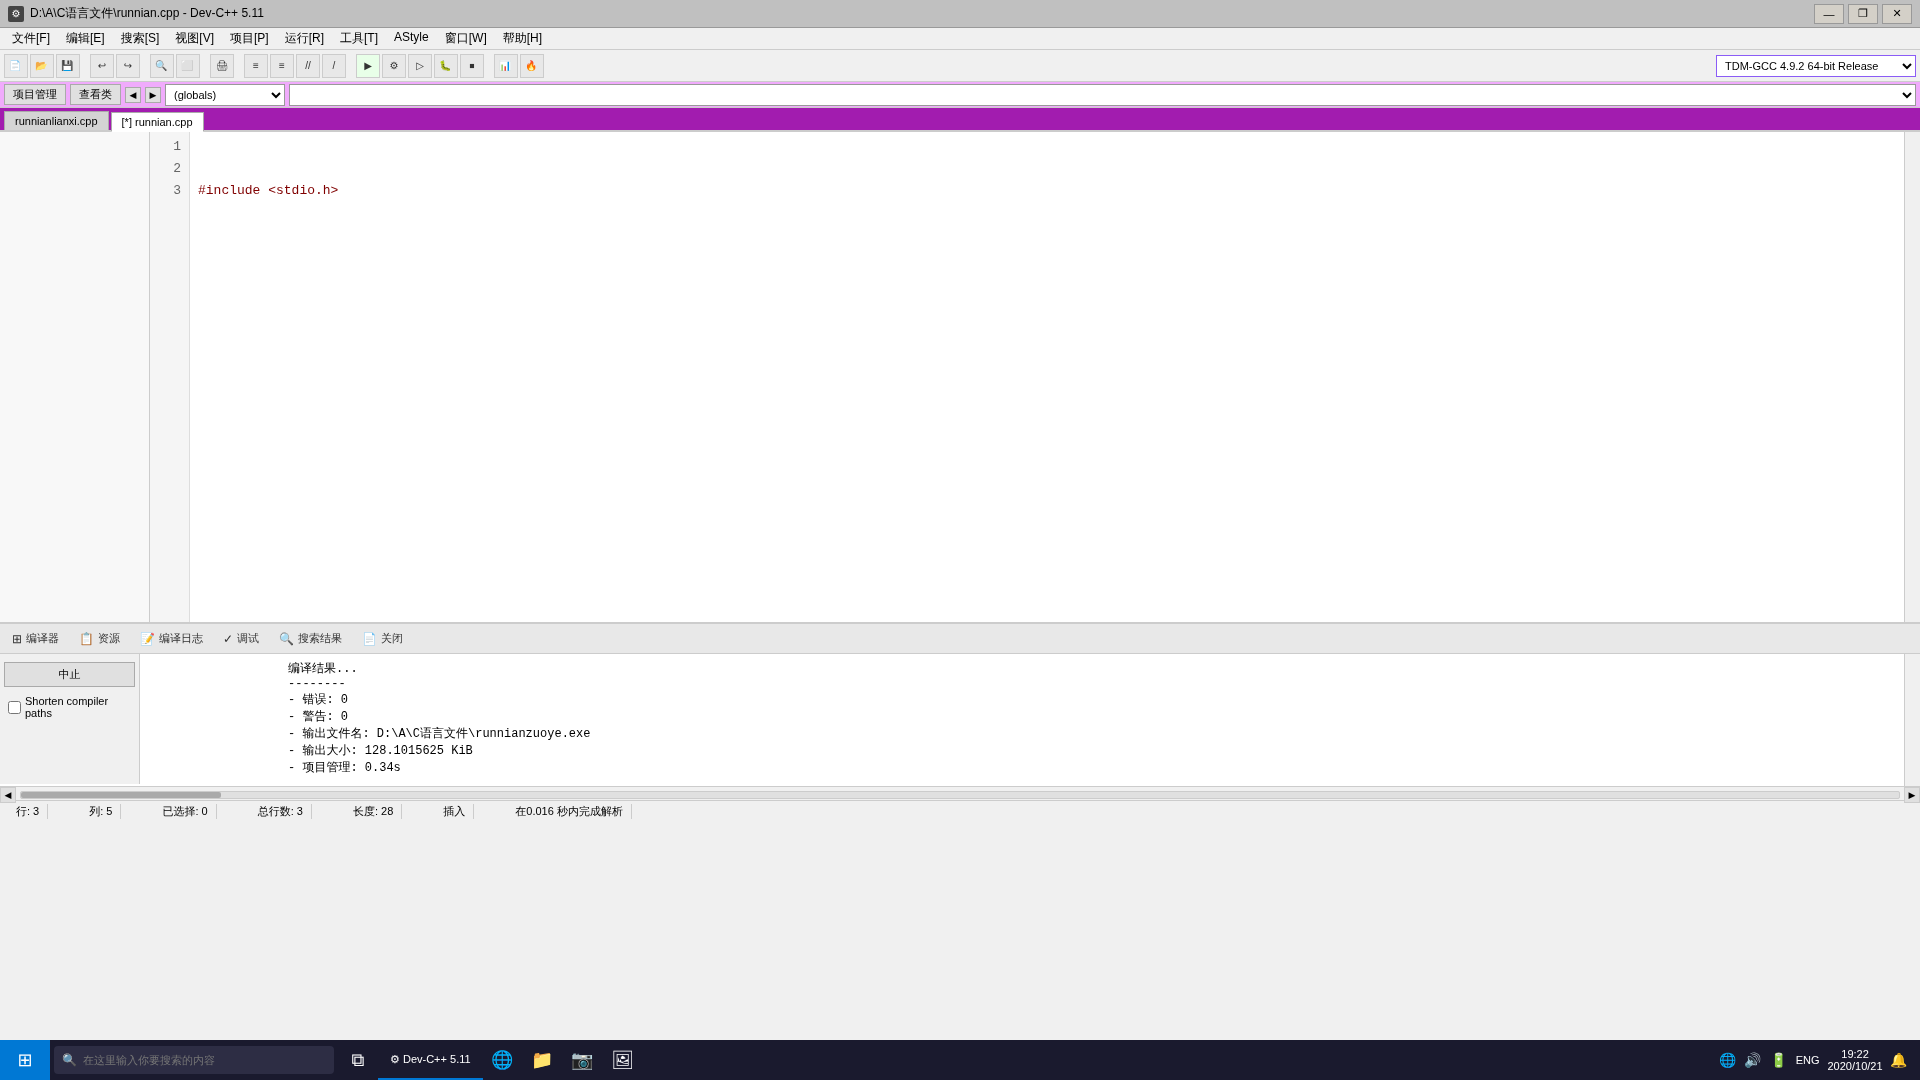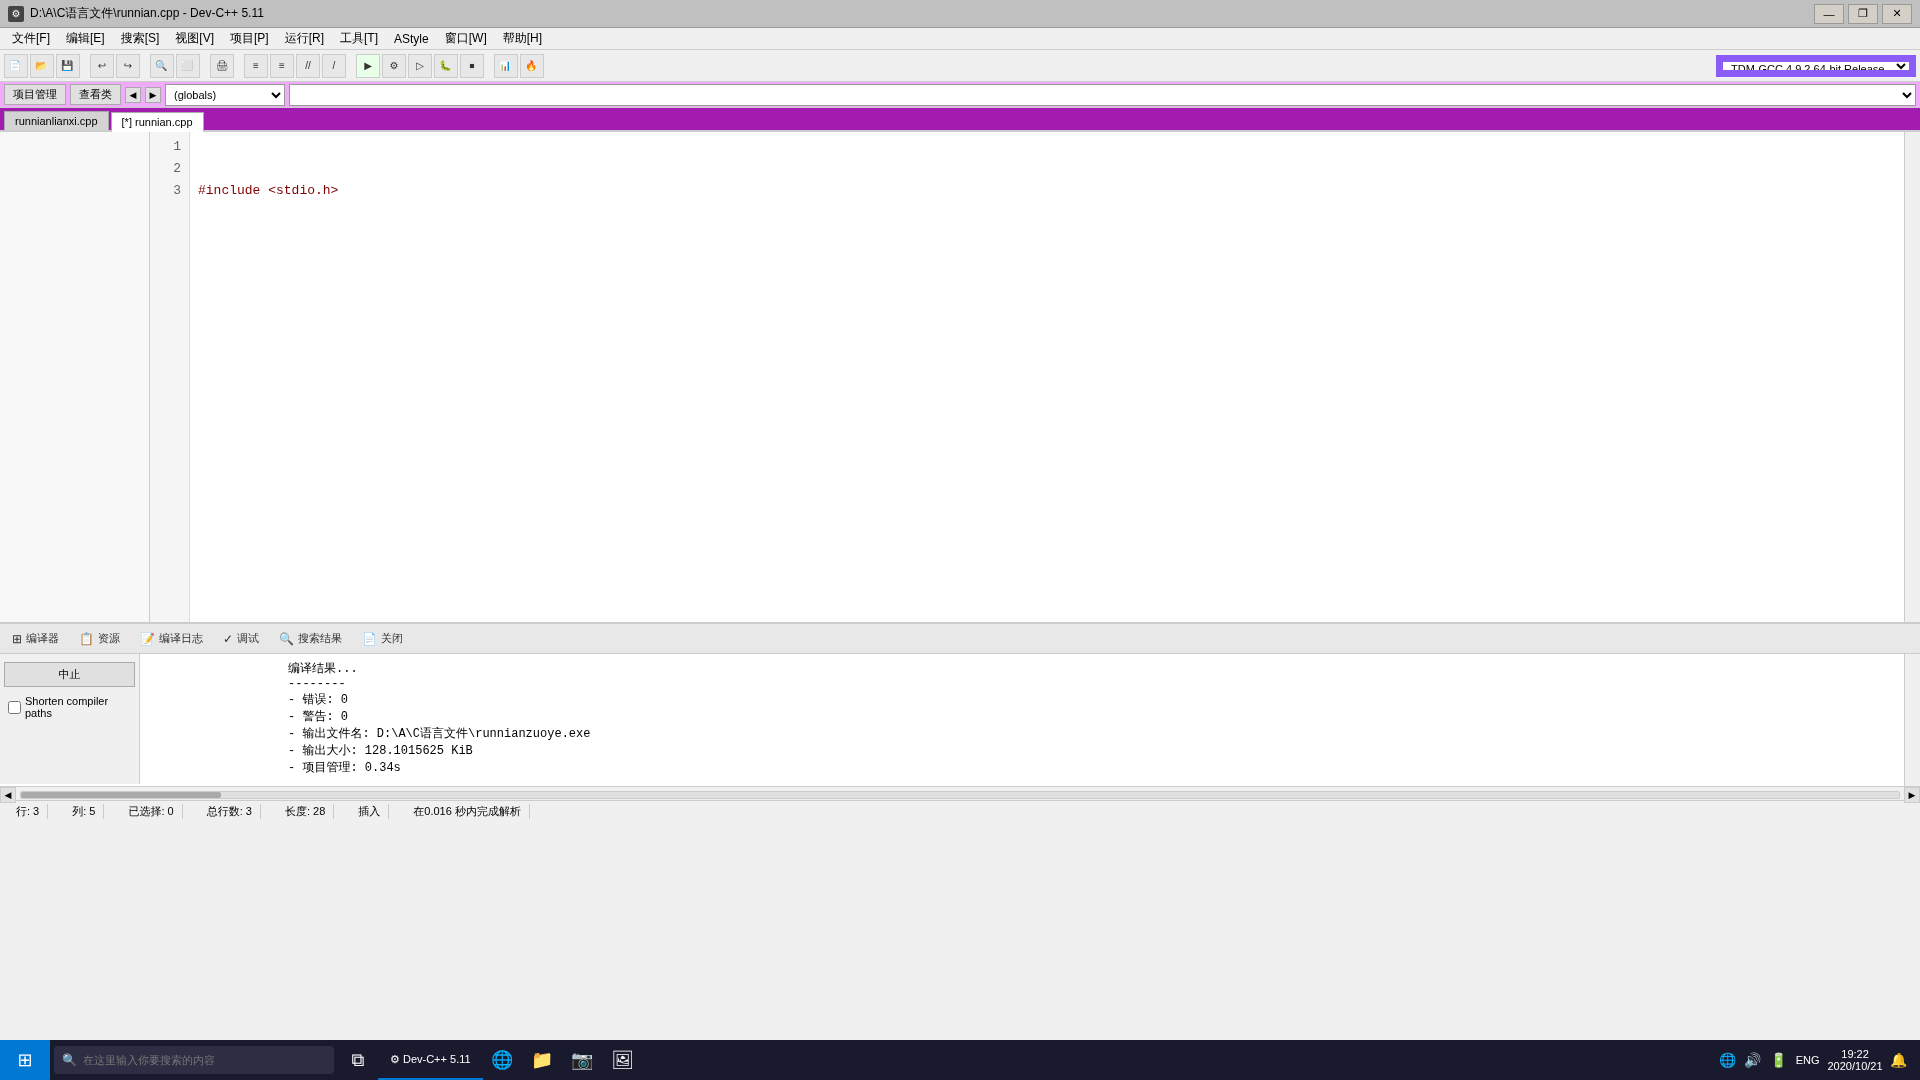--- a/index.html
+++ b/index.html
@@ -35,21 +35,20 @@
       border: 1px solid #999;
       display: flex; align-items: center; justify-content: center;
       cursor: pointer; font-size: 11px;
     }
 
     
     #menu-bar {
       background: #f0f0f0;
       height: 22px;
       display: flex;
-      align-items: center;
       border-bottom: 1px solid #ccc;
       padding: 0 4px;
     }
     .menu-item {
       padding: 2px 8px;
       cursor: pointer;
       font-size: 12px;
       color: #000;
     }
 
@@ -76,21 +75,21 @@
       height: 22px;
       background: white;
       border: 1px solid #999;
       padding: 0 4px;
       font-size: 11px;
       min-width: 100px;
     }
     .compiler-dropdown {
       height: 22px;
       background: white;
-      border: 7px solid #8b5cf6;
+      border: 1px solid #8b5cf6;
       padding: 0 4px;
       font-size: 11px;
       min-width: 200px;
     }
 
     
     #toolbar2 {
       background: #f0abfc;
       height: 26px;
       display: flex;
@@ -249,21 +248,21 @@
     }
 
     
     #status-bar {
       background: #f0f0f0;
       height: 22px;
       border-top: 1px solid #ccc;
       display: flex;
       align-items: center;
       padding: 0 8px;
-      gap: 16px;
+      gap: 33px;
       font-size: 11px;
       color: #000;
     }
     .status-item { padding: 0 8px; border-right: 1px solid #ccc; }
 
     
     #taskbar {
       background: #1a1a2e;
       height: 40px;
       display: flex;

